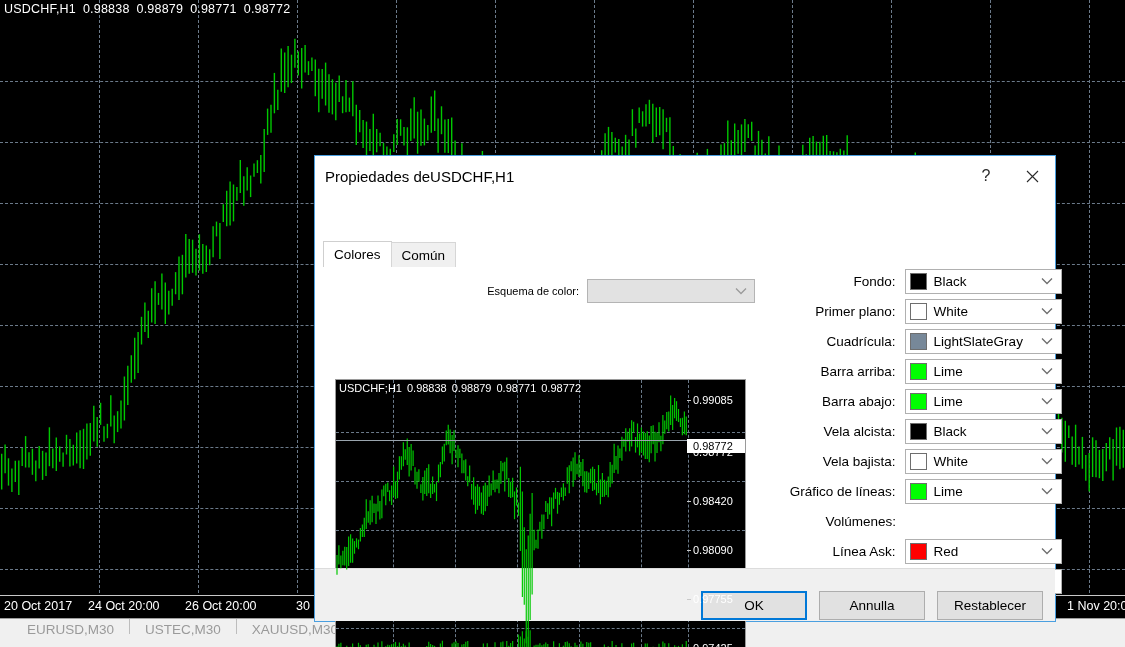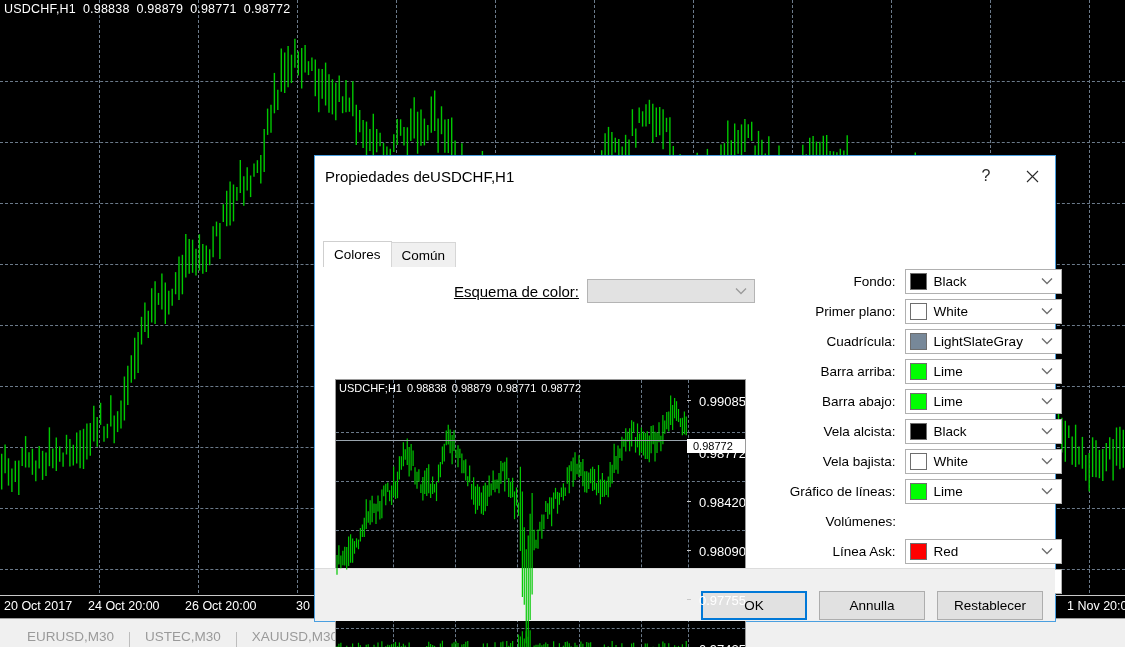--- a/index.html
+++ b/index.html
@@ -35,21 +35,21 @@
     background: #000; z-index: 5; border-top: 1px solid #c8c8c8;
   }
   #main-time-axis .tlab {
     position: absolute; top: 3px; color: #fff; font-size: 12.5px; white-space: nowrap;
   }
 
   
   #tabbar {
     position: absolute; left: 0; top: 618px; width: 1125px; height: 29px;
     background: #f0f0f0; border-top: 1px solid #9d9d9d;
-    display: flex; align-items: flex-end; padding-left: 14px; gap: 0;
+    display: flex; align-items: flex-start; padding-left: 14px; gap: 0;
   }
   .chart-tab {
     font-size: 13.5px; color: #9a9a9a; padding: 3px 13px; white-space: nowrap;
   }
   .chart-tab.active { color: #000; border: 1px solid #000; background: #f0f0f0; padding: 2px 12px; }
   .tab-sep { width: 1px; height: 15px; background: #bdbdbd; margin: 0 2px; }
 
   
   #dialog {
     position: absolute; left: 314px; top: 155px; width: 742px; height: 467px;
@@ -91,42 +91,42 @@
 
   #dlg-panel {
     position: absolute; left: 0; right: 0; top: 70px; bottom: 0; background: #fff;
   }
 
   
   #scheme-row {
     position: absolute; left: 0; top: 13px; width: 440px;
     display: flex; align-items: center; justify-content: flex-end; gap: 8px;
   }
-  #scheme-label { font-size: 15px; color: #000; text-decoration: underline; }
+  #scheme-label { font-size: 11px; color: #000; }
   #scheme-combo {
     width: 168px; height: 24px; background: #e2e2e2; border: 1px solid #b4b4b4;
     display: flex; align-items: center; justify-content: flex-end; padding-right: 7px;
   }
   #scheme-combo .chev { color: #9a9a9a; }
 
   
   #preview {
     position: absolute; left: 20px; top: 113px; width: 411px; height: 299px;
     background: #000; border: 1px solid #9a9a9a; overflow: hidden;
   }
   #pv-grid { position: absolute; inset: 0; }
   #pv-quote {
     position: absolute; left: 3px; top: 2px; color: #fff; font-size: 11px;
     white-space: nowrap; z-index: 6;
   }
   #pv-quote span { margin-right: 5px; }
   #pv-bars { position: absolute; left: 0; top: 14px; right: 0; bottom: 22px; z-index: 3; }
   #pv-price-axis { position: absolute; right: 0; top: 0; bottom: 0; width: 58px; z-index: 5; }
   #pv-price-axis .plab {
-    position: absolute; left: 12px; color: #fff; font-size: 13px; white-space: nowrap;
+    position: absolute; left: 6px; color: #fff; font-size: 11px; white-space: nowrap;
   }
   #pv-price-axis .ptick {
     position: absolute; left: 0; width: 4px; height: 0; border-top: 1px solid #c8c8c8;
   }
   #pv-cursor-band {
     position: absolute; left: 0; right: 0; height: 1px; background: #9aa5ae; z-index: 4;
   }
   #pv-cursor-lab {
     position: absolute; right: 0; height: 14px; background: #fff; color: #000;
     font-size: 11px; padding: 0 2px 0 6px; z-index: 7; white-space: nowrap;

